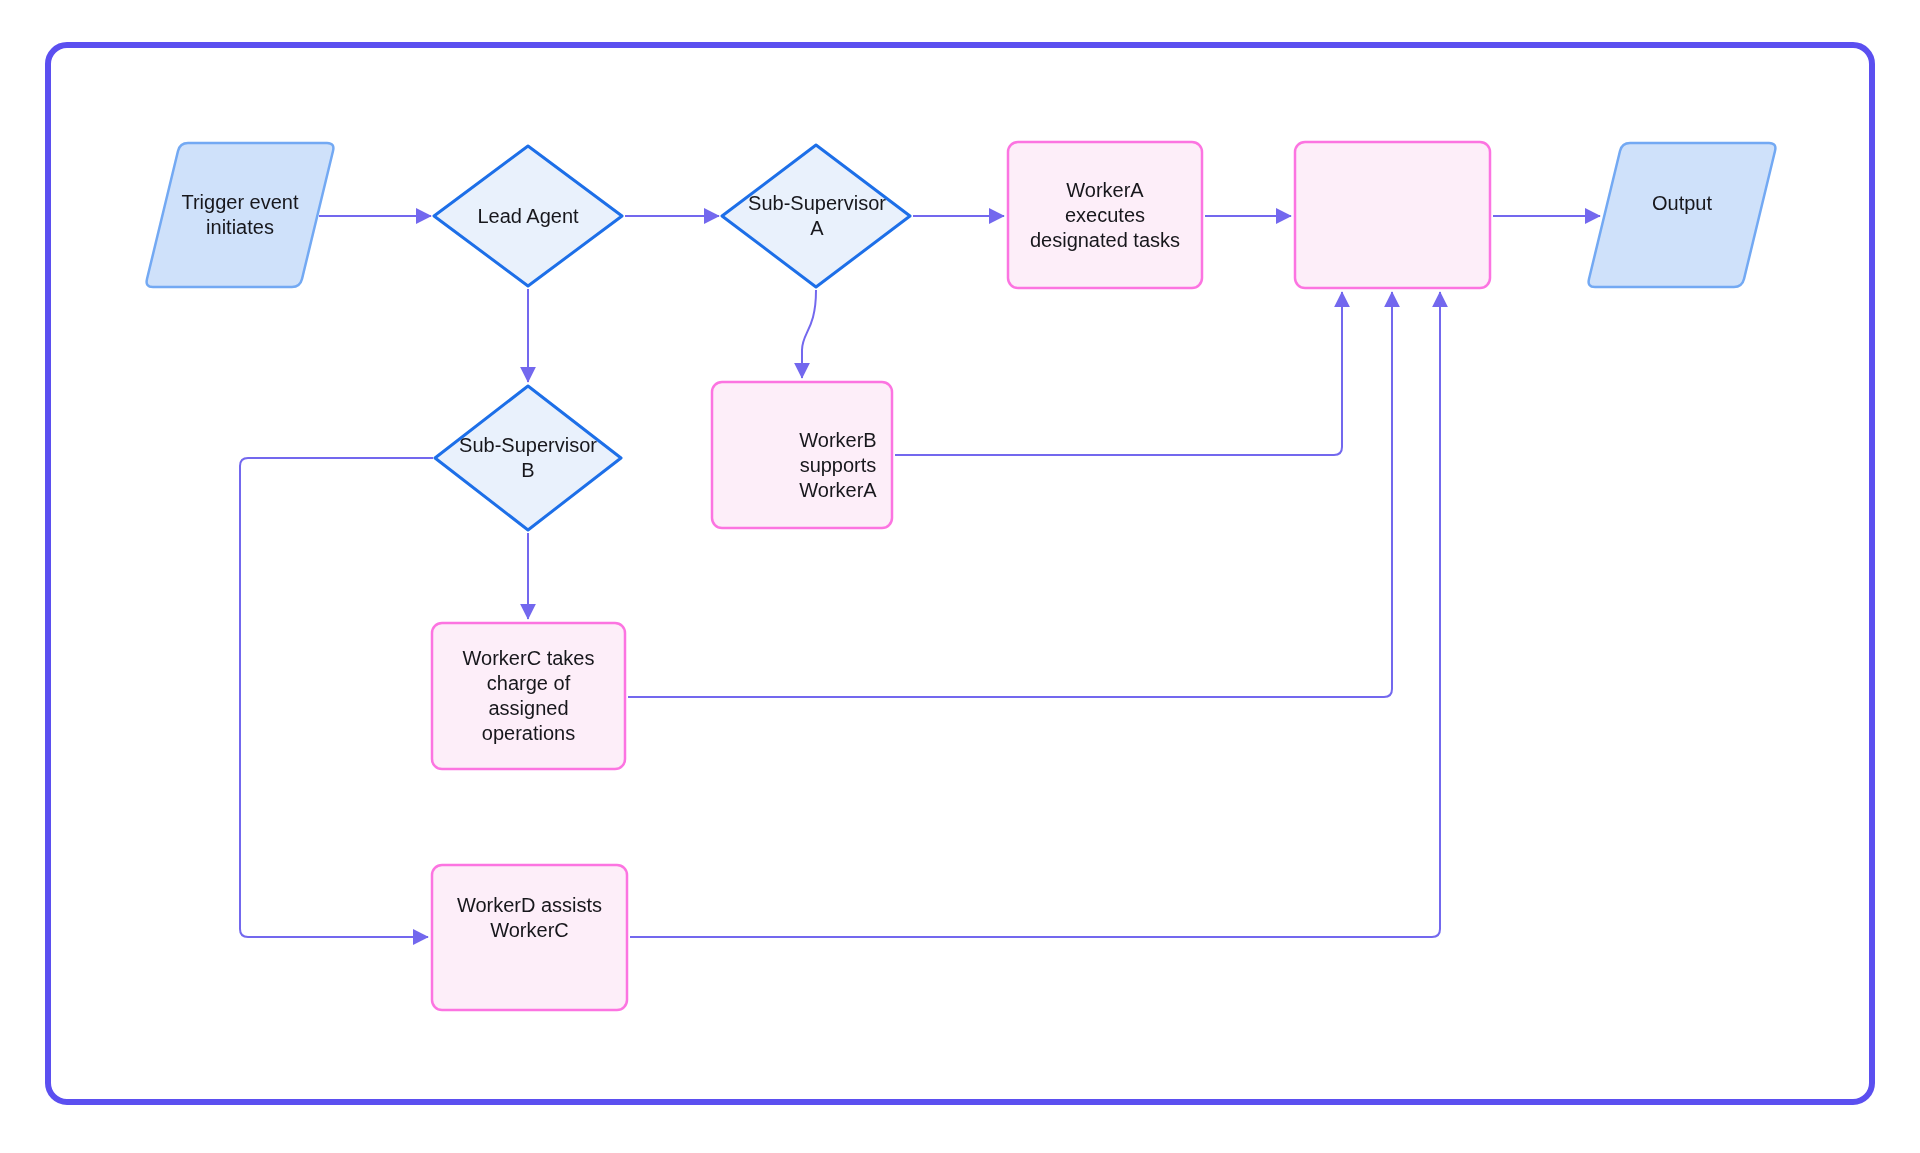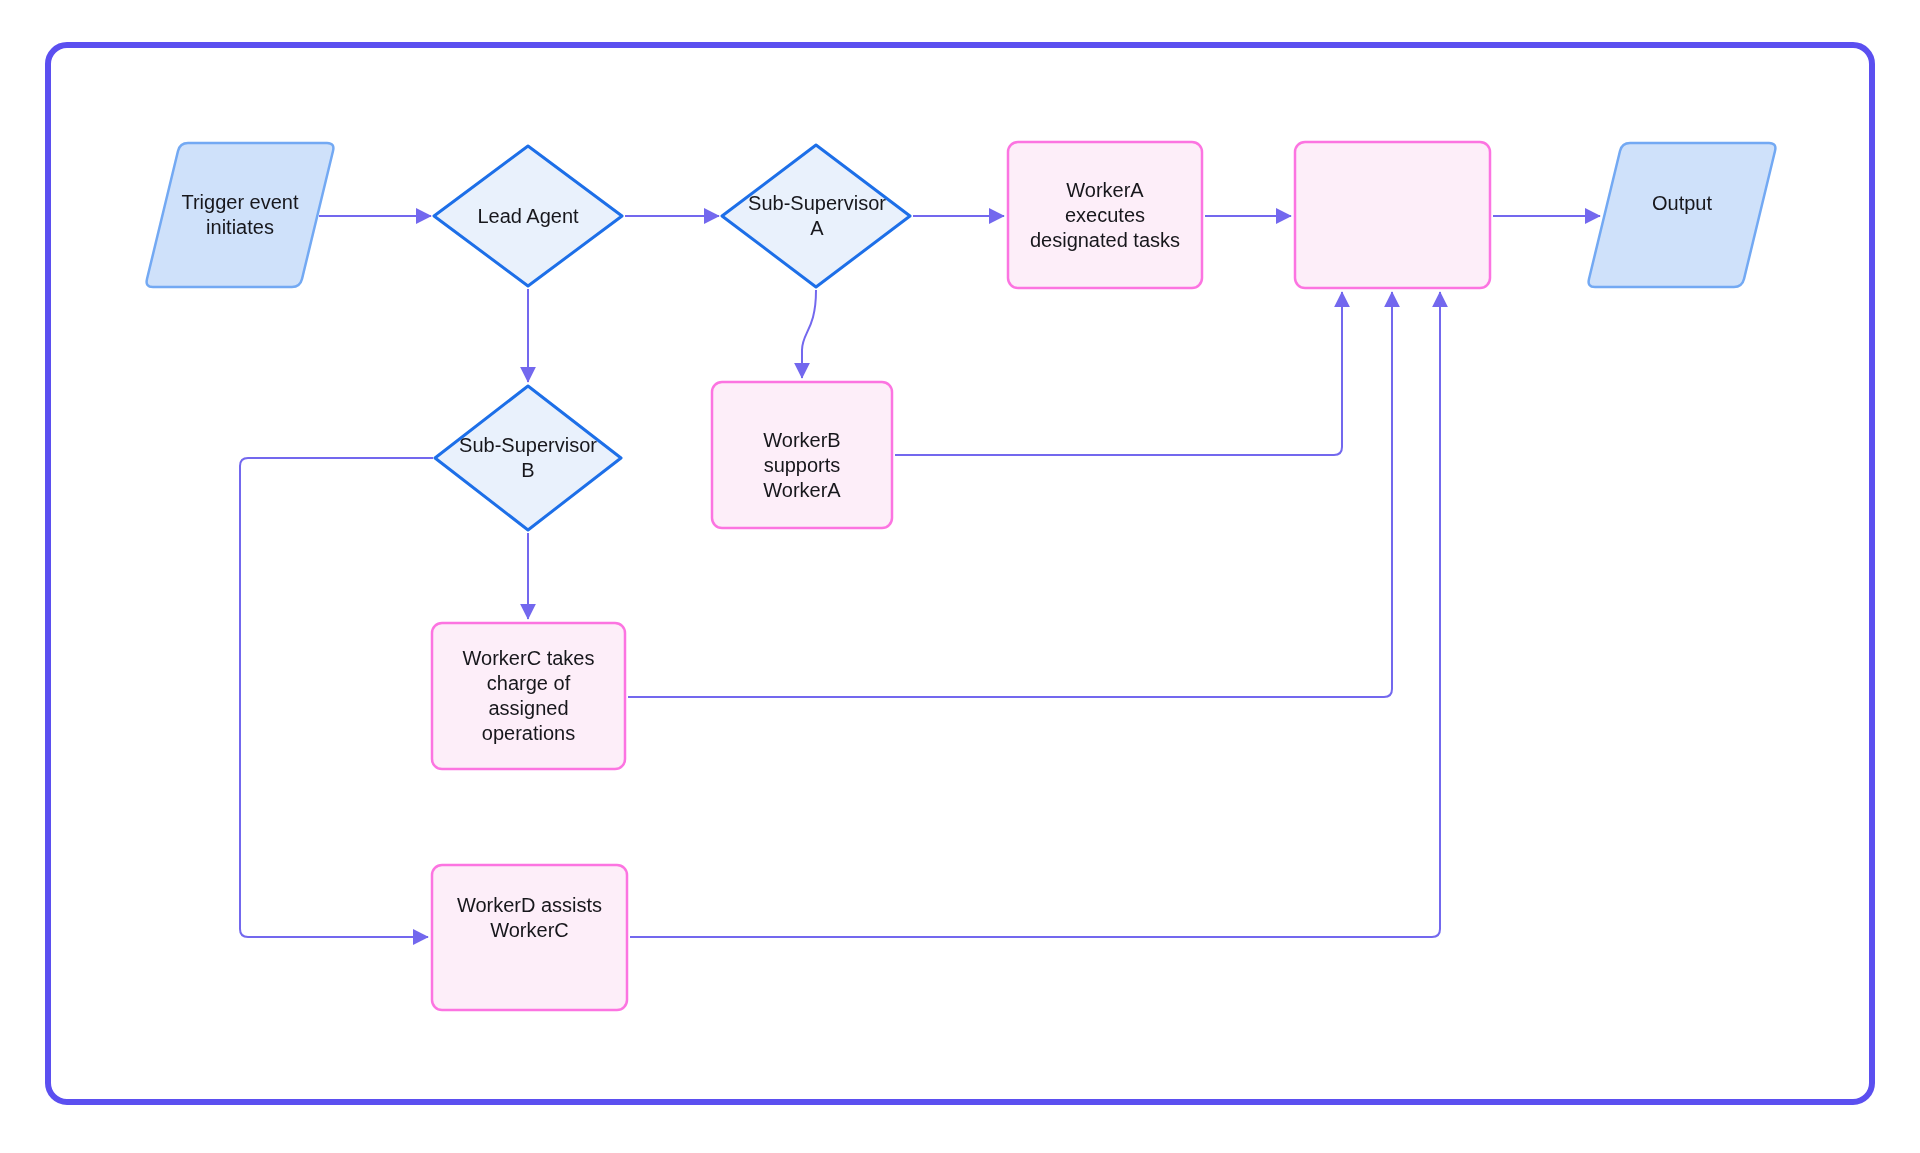--- a/index.html
+++ b/index.html
@@ -66,21 +66,21 @@
   <div class="node-label" style="left:1008px;top:142px;width:194px;height:146px;">WorkerA
 executes
 designated tasks</div>
 
 
   <div class="node-label" style="left:1607px;top:143px;width:150px;height:120px;">Output</div>
 
   <div class="node-label" style="left:433px;top:386px;width:190px;height:144px;">Sub-Supervisor
 B</div>
 
-  <div class="node-label" style="left:712px;top:382px;width:180px;height:166px;">WorkerB
+  <div class="node-label" style="left:712px;top:382px;width:180px;height:166px;padding-left:36px;">WorkerB
 supports
 WorkerA</div>
 
   <div class="node-label" style="left:432px;top:623px;width:193px;height:146px;border-radius:11px;">WorkerC takes
 charge of
 assigned
 operations</div>
 
   <div class="node-label" style="left:432px;top:865px;width:195px;height:106px;">WorkerD assists
 WorkerC</div>

